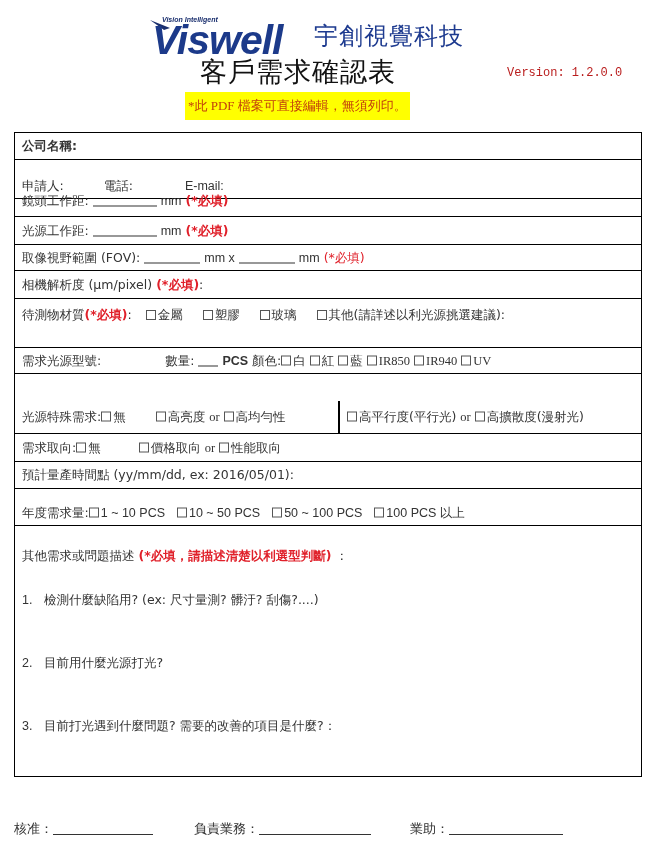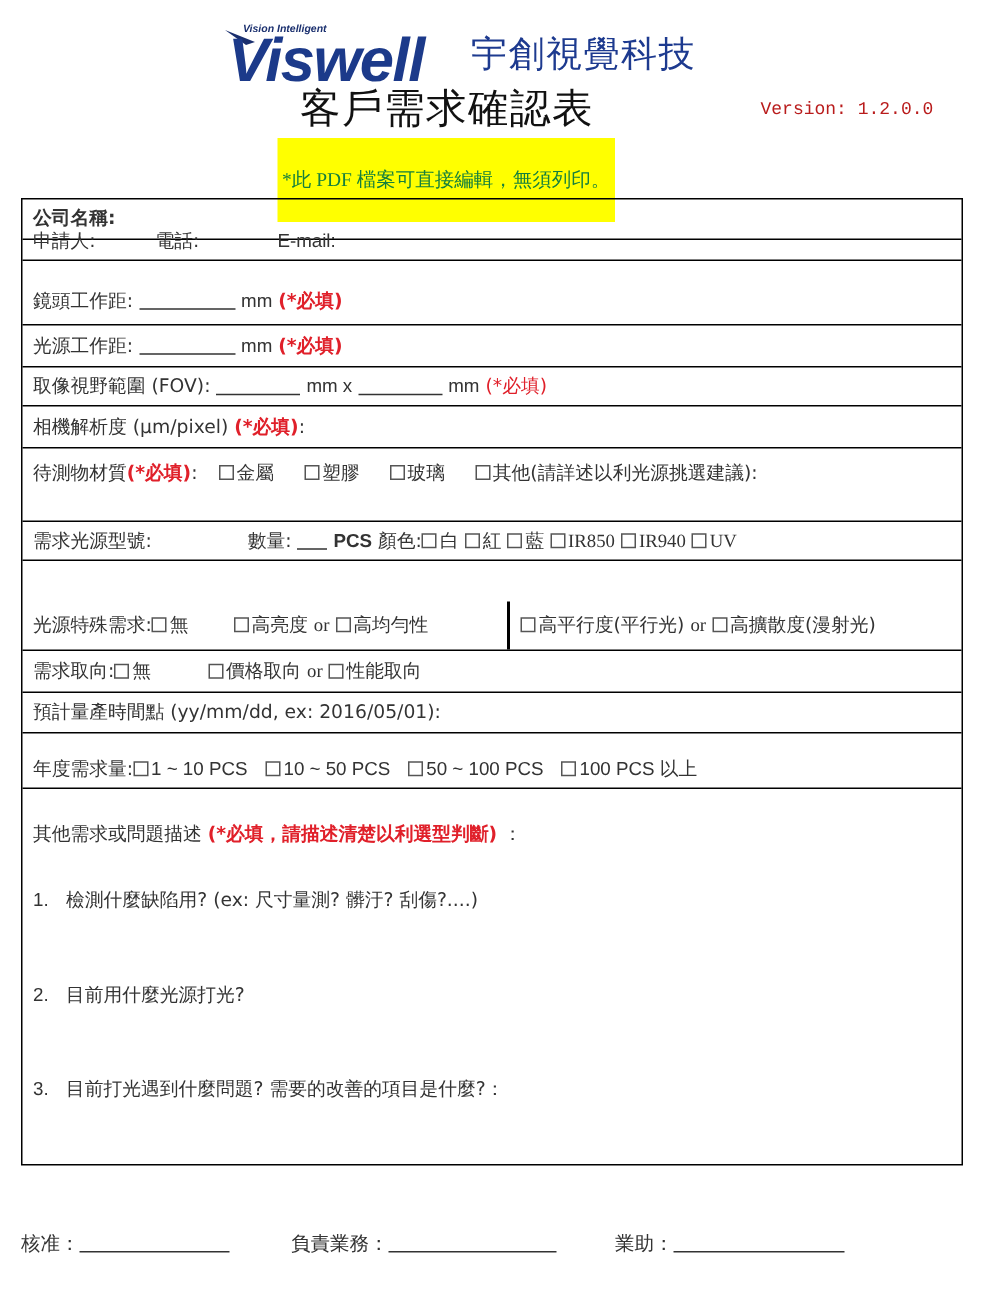--- a/index.html
+++ b/index.html
@@ -14,22 +14,22 @@
   .logo-word { position:absolute; left:2px; top:6px; font-family:"Liberation Sans",sans-serif;
                font-size:41px; font-weight:bold; font-style:italic; color:#1c3a8a;
                letter-spacing:-1px; white-space:nowrap; line-height:40px; }
   .logo-swoosh { position:absolute; left:0; top:6px; width:20px; height:10px; }
   .company-cn { left:314px; top:20px; font-size:24px; color:#1d3a8f; white-space:nowrap;
                 letter-spacing:1px; font-family:"DejaVu Sans",sans-serif; }
   .doc-title { left:200px; top:54px; font-size:27px; color:#111; white-space:nowrap;
                letter-spacing:1px; font-family:"DejaVu Sans",sans-serif; }
   .version { left:507px; top:66px; font-size:12px; color:#b91c1c; white-space:nowrap;
              font-family:Liberation Mono, monospace; }
-  .notice { left:185px; top:92px; height:20px; line-height:20px; padding:18px 3px; background:#ffff00;
-            color:#15803d; font-size:13px; white-space:nowrap; font-family:"Liberation Serif",serif; }
+  .notice { left:185px; top:92px; height:20px; line-height:20px; padding:4px 3px; background:#ffff00;
+            color:#c2410c; font-size:13px; white-space:nowrap; font-family:"Liberation Serif",serif; }
 
   
   .form { left:14px; top:132px; width:628px; height:645px; border:1.5px solid #000; box-sizing:border-box; }
   .row { position:absolute; left:0; right:0; border-bottom:1.5px solid #000; box-sizing:border-box;
          font-size:12.5px; color:#333; white-space:nowrap; }
   .row .txt { position:absolute; left:7px; top:50%; transform:translateY(-50%); }
   .row .txt-top { position:absolute; left:7px; top:8px; }
   .req { color:#e0202a; }
   .req-b { color:#e0202a; font-weight:bold; }
   .en { font-family:"Liberation Sans",sans-serif; }
@@ -59,21 +59,21 @@
 <div class="abs doc-title">客戶需求確認表</div>
 <div class="abs version">Version: 1.2.0.0</div>
 <div class="abs notice">*此 PDF 檔案可直接編輯，無須列印。</div>
 
 <div class="abs form">
 
   <div class="row" style="top:0;height:27px;font-weight:bold;">
     <span class="txt">公司名稱:</span>
   </div>
 
-  <div class="row" style="top:15px;height:26px;">
+  <div class="row" style="top:40px;height:26px;">
     <span class="txt">
       <span>申請人:</span><span class="gap" style="width:40px"></span><span>電話:</span><span class="gap" style="width:52px"></span><span class="en">E-mail:</span>
     </span>
   </div>
 
   <div class="row" style="top:53px;height:31px;">
     <span class="txt">
       <span>鏡頭工作距:</span>
       <span class="blank" style="width:64px"></span>
       <span class="en">mm</span>

